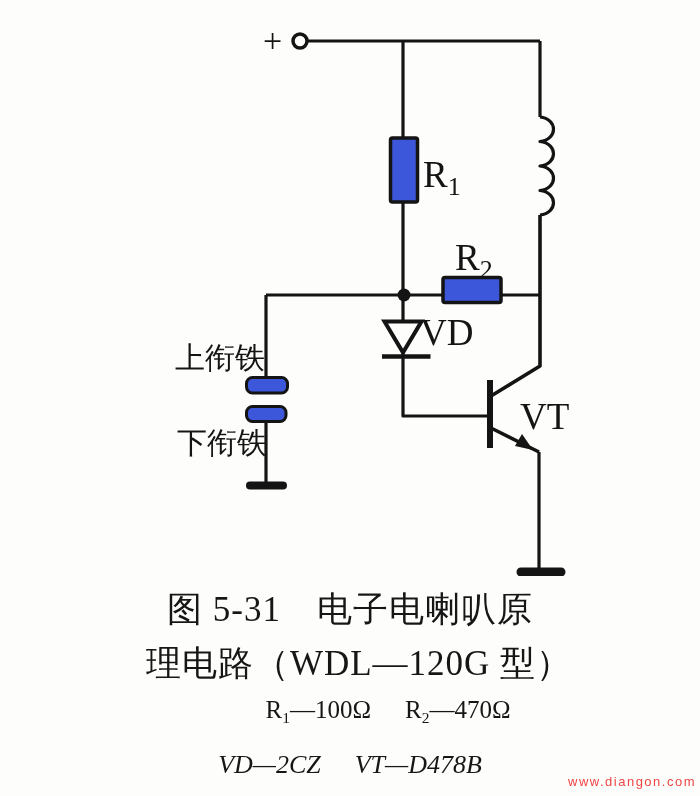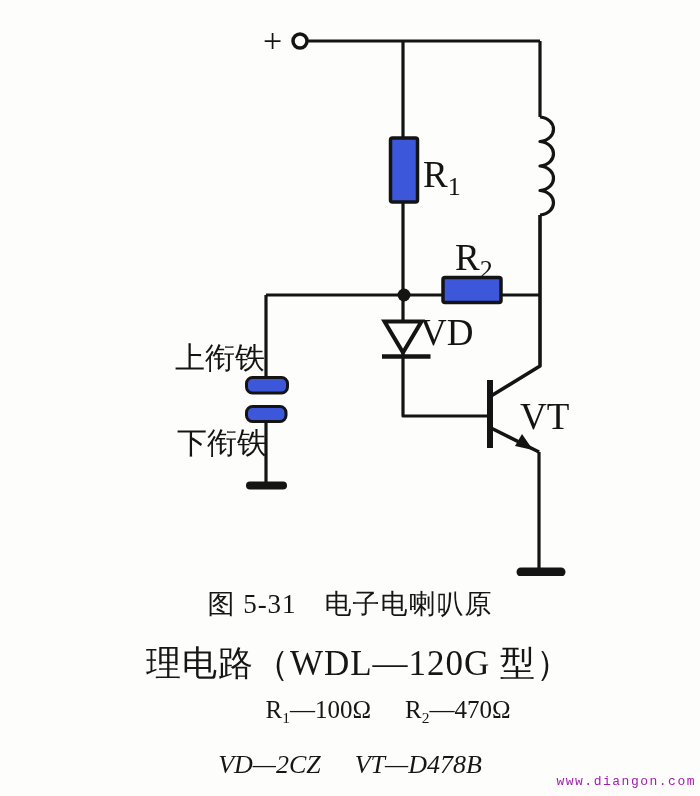--- a/index.html
+++ b/index.html
@@ -30,35 +30,35 @@
   svg .plus-label{ font-size: 34px; }
 
   .cap {
     position: absolute;
     left: 0;
     width: 700px;
     text-align: center;
     color: #161616;
     white-space: nowrap;
   }
-  .cap1 { top: 586px; font-size: 27px; letter-spacing: 1px; }
+  .cap1 { top: 586px; font-size: 35px; letter-spacing: 1px; }
   .cap2 { top: 640px; font-size: 35px; letter-spacing: 1px; margin-left: 9px; }
   .cap3 { top: 696px; font-size: 25px; padding-left: 38px; }
   .cap4 { top: 750px; font-size: 26px; font-style: italic; }
   .cap sub { font-size: 0.62em; line-height: 0; vertical-align: -0.3em; }
   .gap { display: inline-block; width: 34px; }
 
   .watermark {
     position: absolute;
     top: 774px;
     right: 4px;
-    font-family: Liberation Mono, monospace;
+    font-family: Liberation Sans, sans-serif;
     font-size: 13px;
     letter-spacing: 1.5px;
-    color: #a21caf;
+    color: #ef4444;
   }
 </style>
 </head>
 <body>
 
 <div class="stage">
 
   <svg width="700" height="576" viewBox="0 0 700 576">
 
     <path class="wire" d="M306,41 H540

